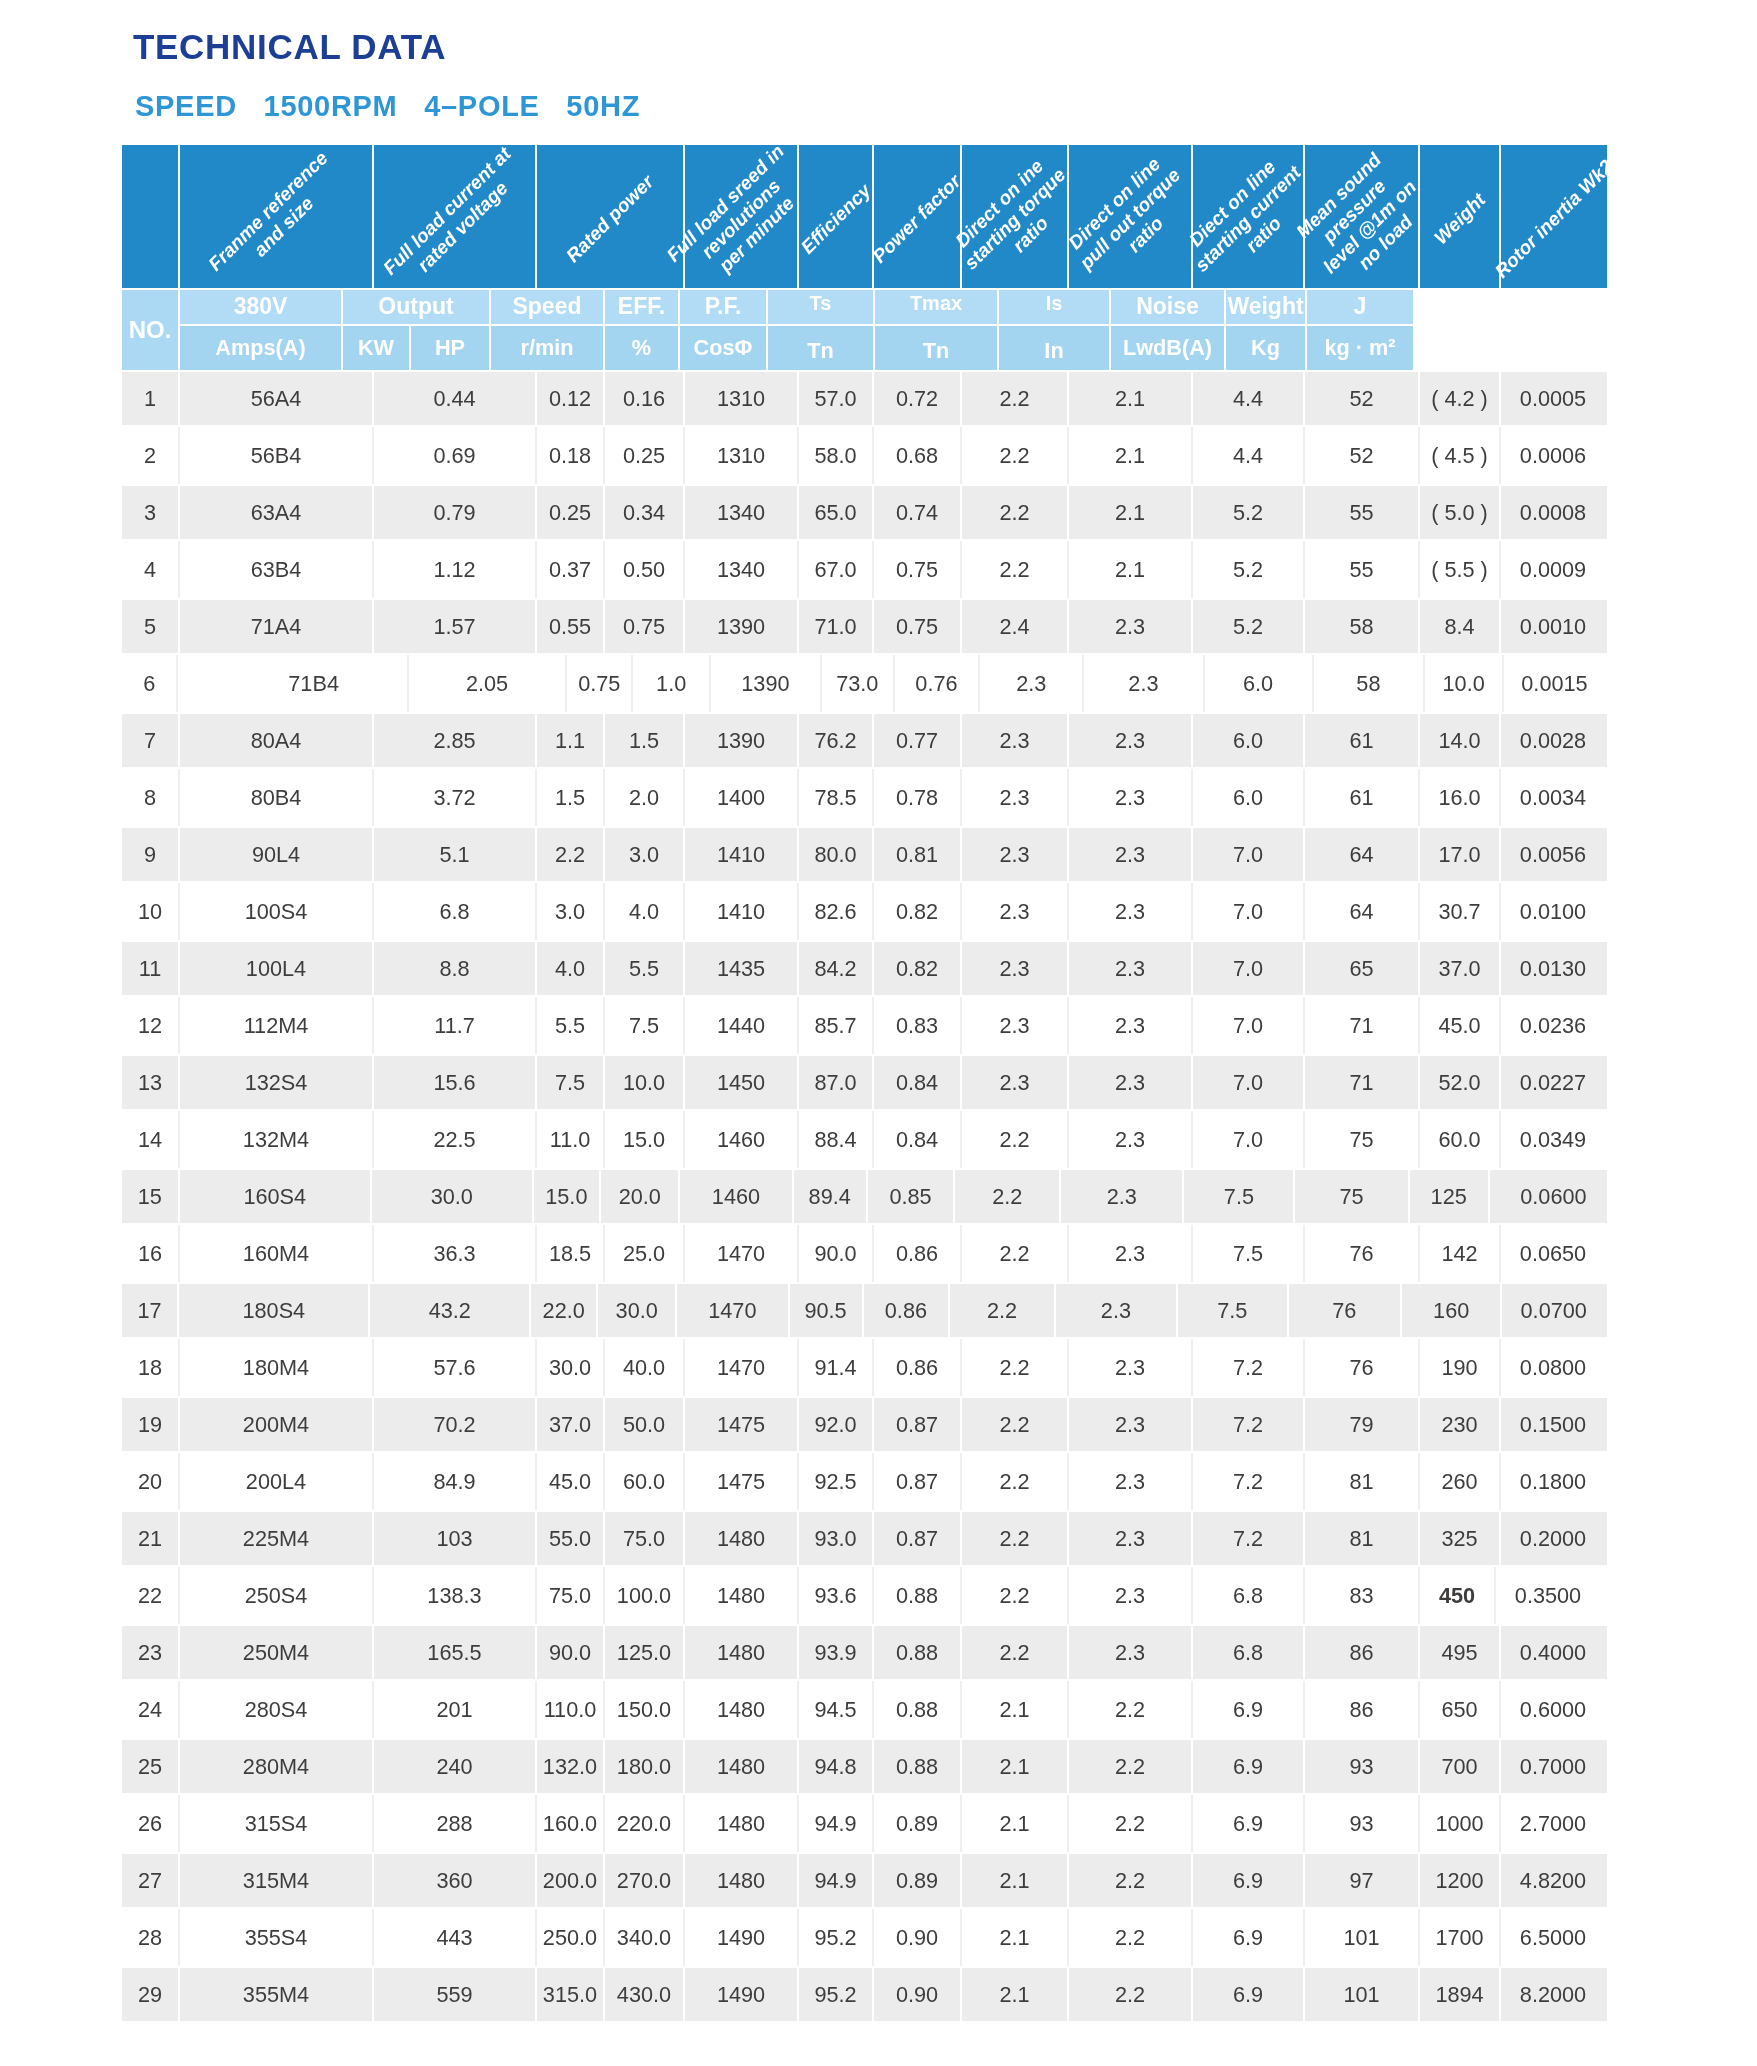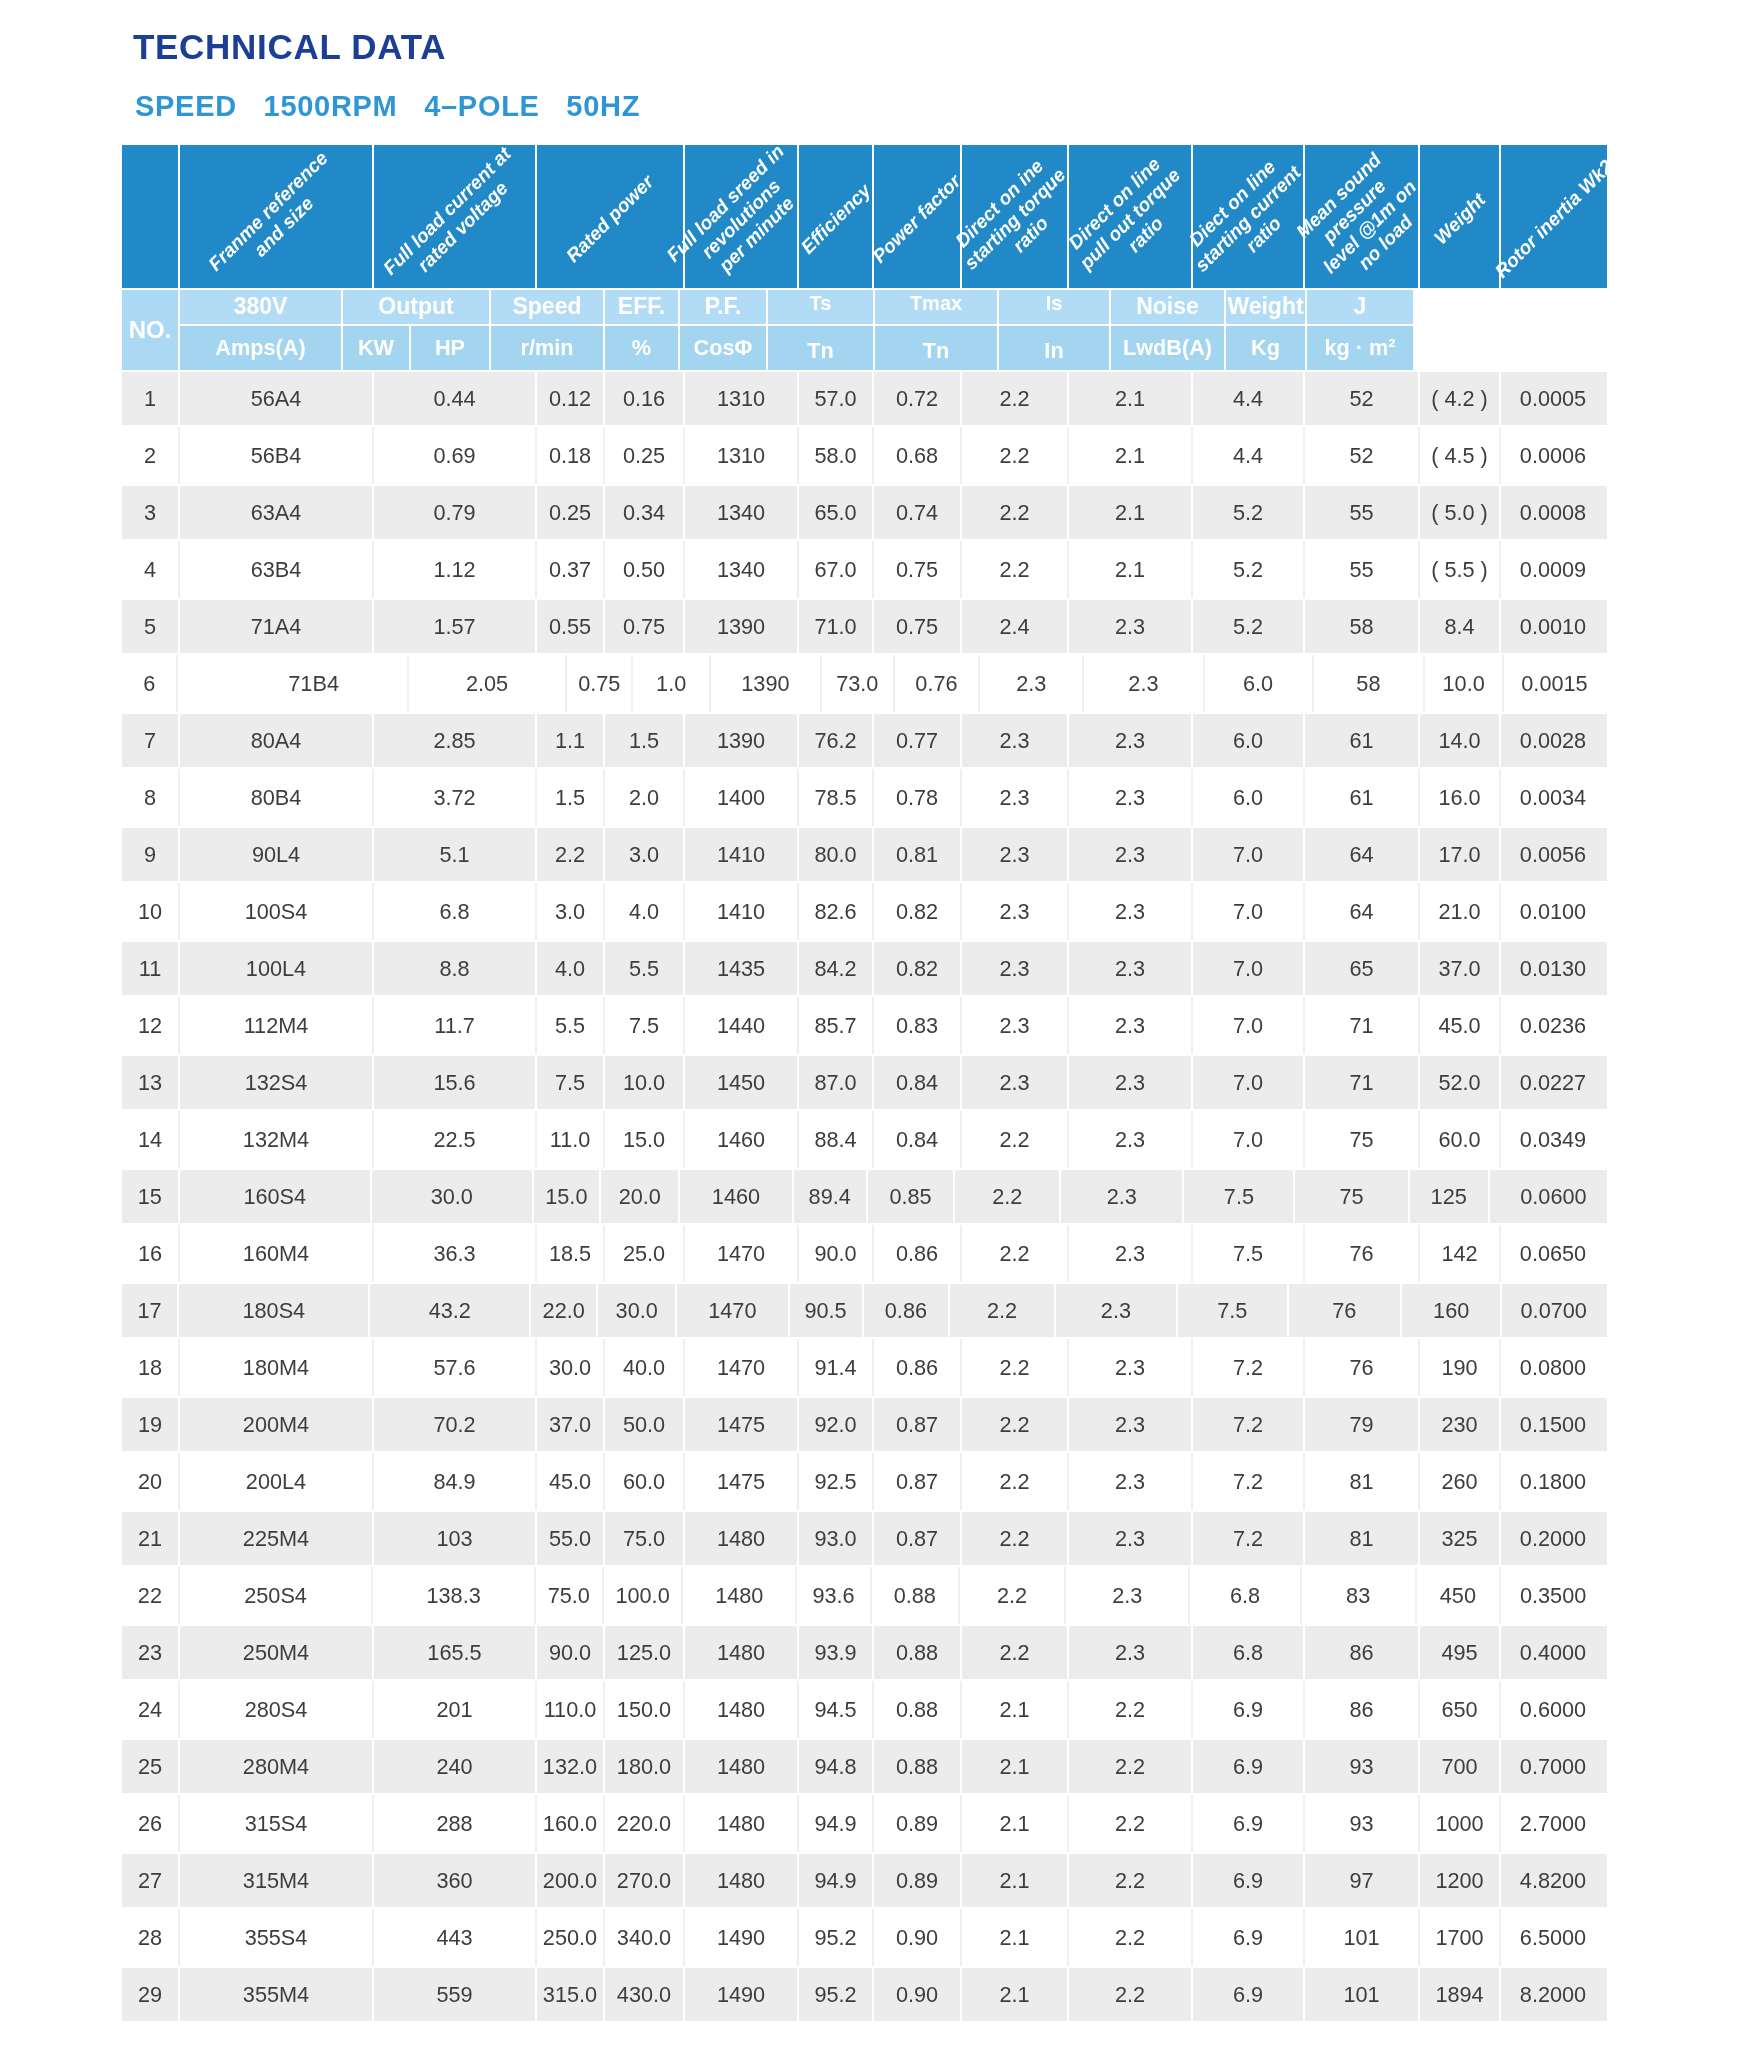--- a/index.html
+++ b/index.html
@@ -383,21 +383,21 @@
         <div class="cell" style="width: 163px;">6.8</div>
         <div class="cell" style="width: 68px;">3.0</div>
         <div class="cell" style="width: 80px;">4.0</div>
         <div class="cell" style="width: 114px;">1410</div>
         <div class="cell" style="width: 75px;">82.6</div>
         <div class="cell" style="width: 88px;">0.82</div>
         <div class="cell" style="width: 107px;">2.3</div>
         <div class="cell" style="width: 124px;">2.3</div>
         <div class="cell" style="width: 112px;">7.0</div>
         <div class="cell" style="width: 115px;">64</div>
-        <div class="cell" style="width: 81px;">21.0</div>
+        <div class="cell" style="width: 81px;">30.7</div>
         <div class="cell" style="width: 106px;">0.0100</div>
       </div>
       <div class="row odd">
         <div class="cell" style="width: 58px;">11</div>
         <div class="cell" style="width: 194px;">100L4</div>
         <div class="cell" style="width: 163px;">8.8</div>
         <div class="cell" style="width: 68px;">4.0</div>
         <div class="cell" style="width: 80px;">5.5</div>
         <div class="cell" style="width: 114px;">1435</div>
         <div class="cell" style="width: 75px;">84.2</div>
@@ -575,21 +575,21 @@
         <div class="cell" style="width: 163px;">138.3</div>
         <div class="cell" style="width: 68px;">75.0</div>
         <div class="cell" style="width: 80px;">100.0</div>
         <div class="cell" style="width: 114px;">1480</div>
         <div class="cell" style="width: 75px;">93.6</div>
         <div class="cell" style="width: 88px;">0.88</div>
         <div class="cell" style="width: 107px;">2.2</div>
         <div class="cell" style="width: 124px;">2.3</div>
         <div class="cell" style="width: 112px;">6.8</div>
         <div class="cell" style="width: 115px;">83</div>
-        <div class="cell" style="width: 85px;">450</div>
+        <div class="cell" style="width: 76px; font-weight: bold;">450</div>
         <div class="cell" style="width: 106px;">0.3500</div>
       </div>
       <div class="row odd">
         <div class="cell" style="width: 58px;">23</div>
         <div class="cell" style="width: 194px;">250M4</div>
         <div class="cell" style="width: 163px;">165.5</div>
         <div class="cell" style="width: 68px;">90.0</div>
         <div class="cell" style="width: 80px;">125.0</div>
         <div class="cell" style="width: 114px;">1480</div>
         <div class="cell" style="width: 75px;">93.9</div>

